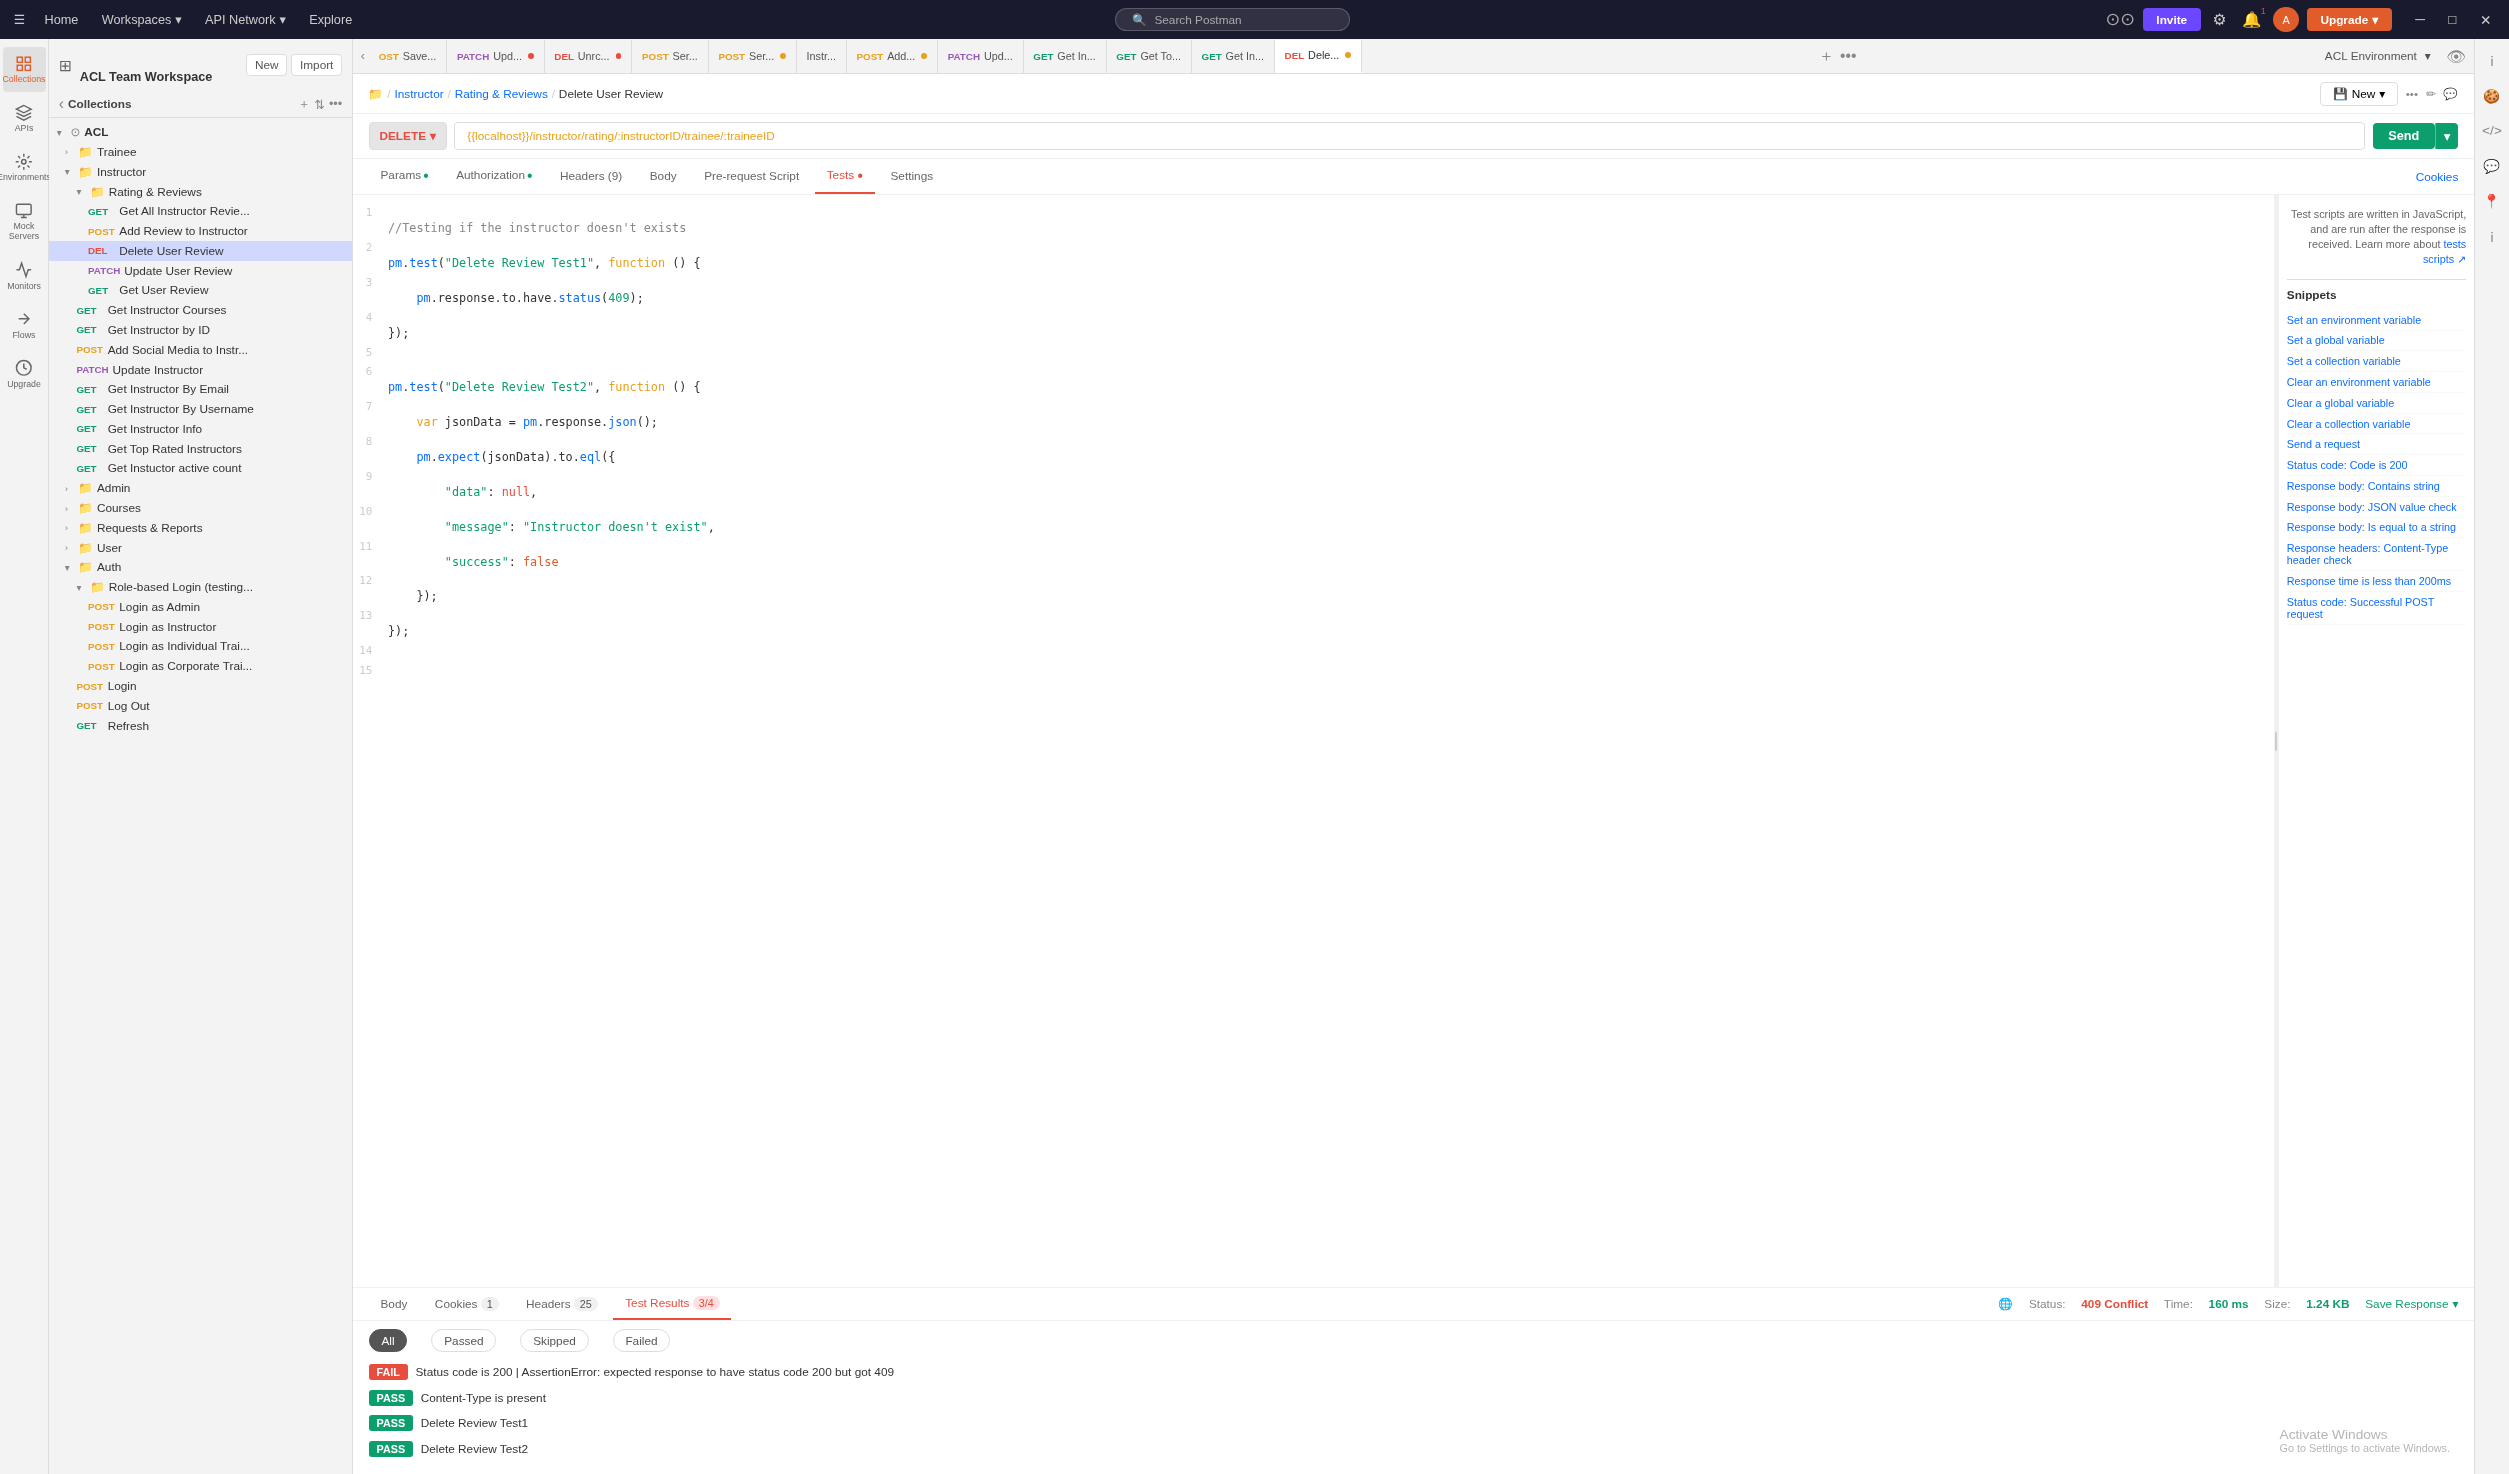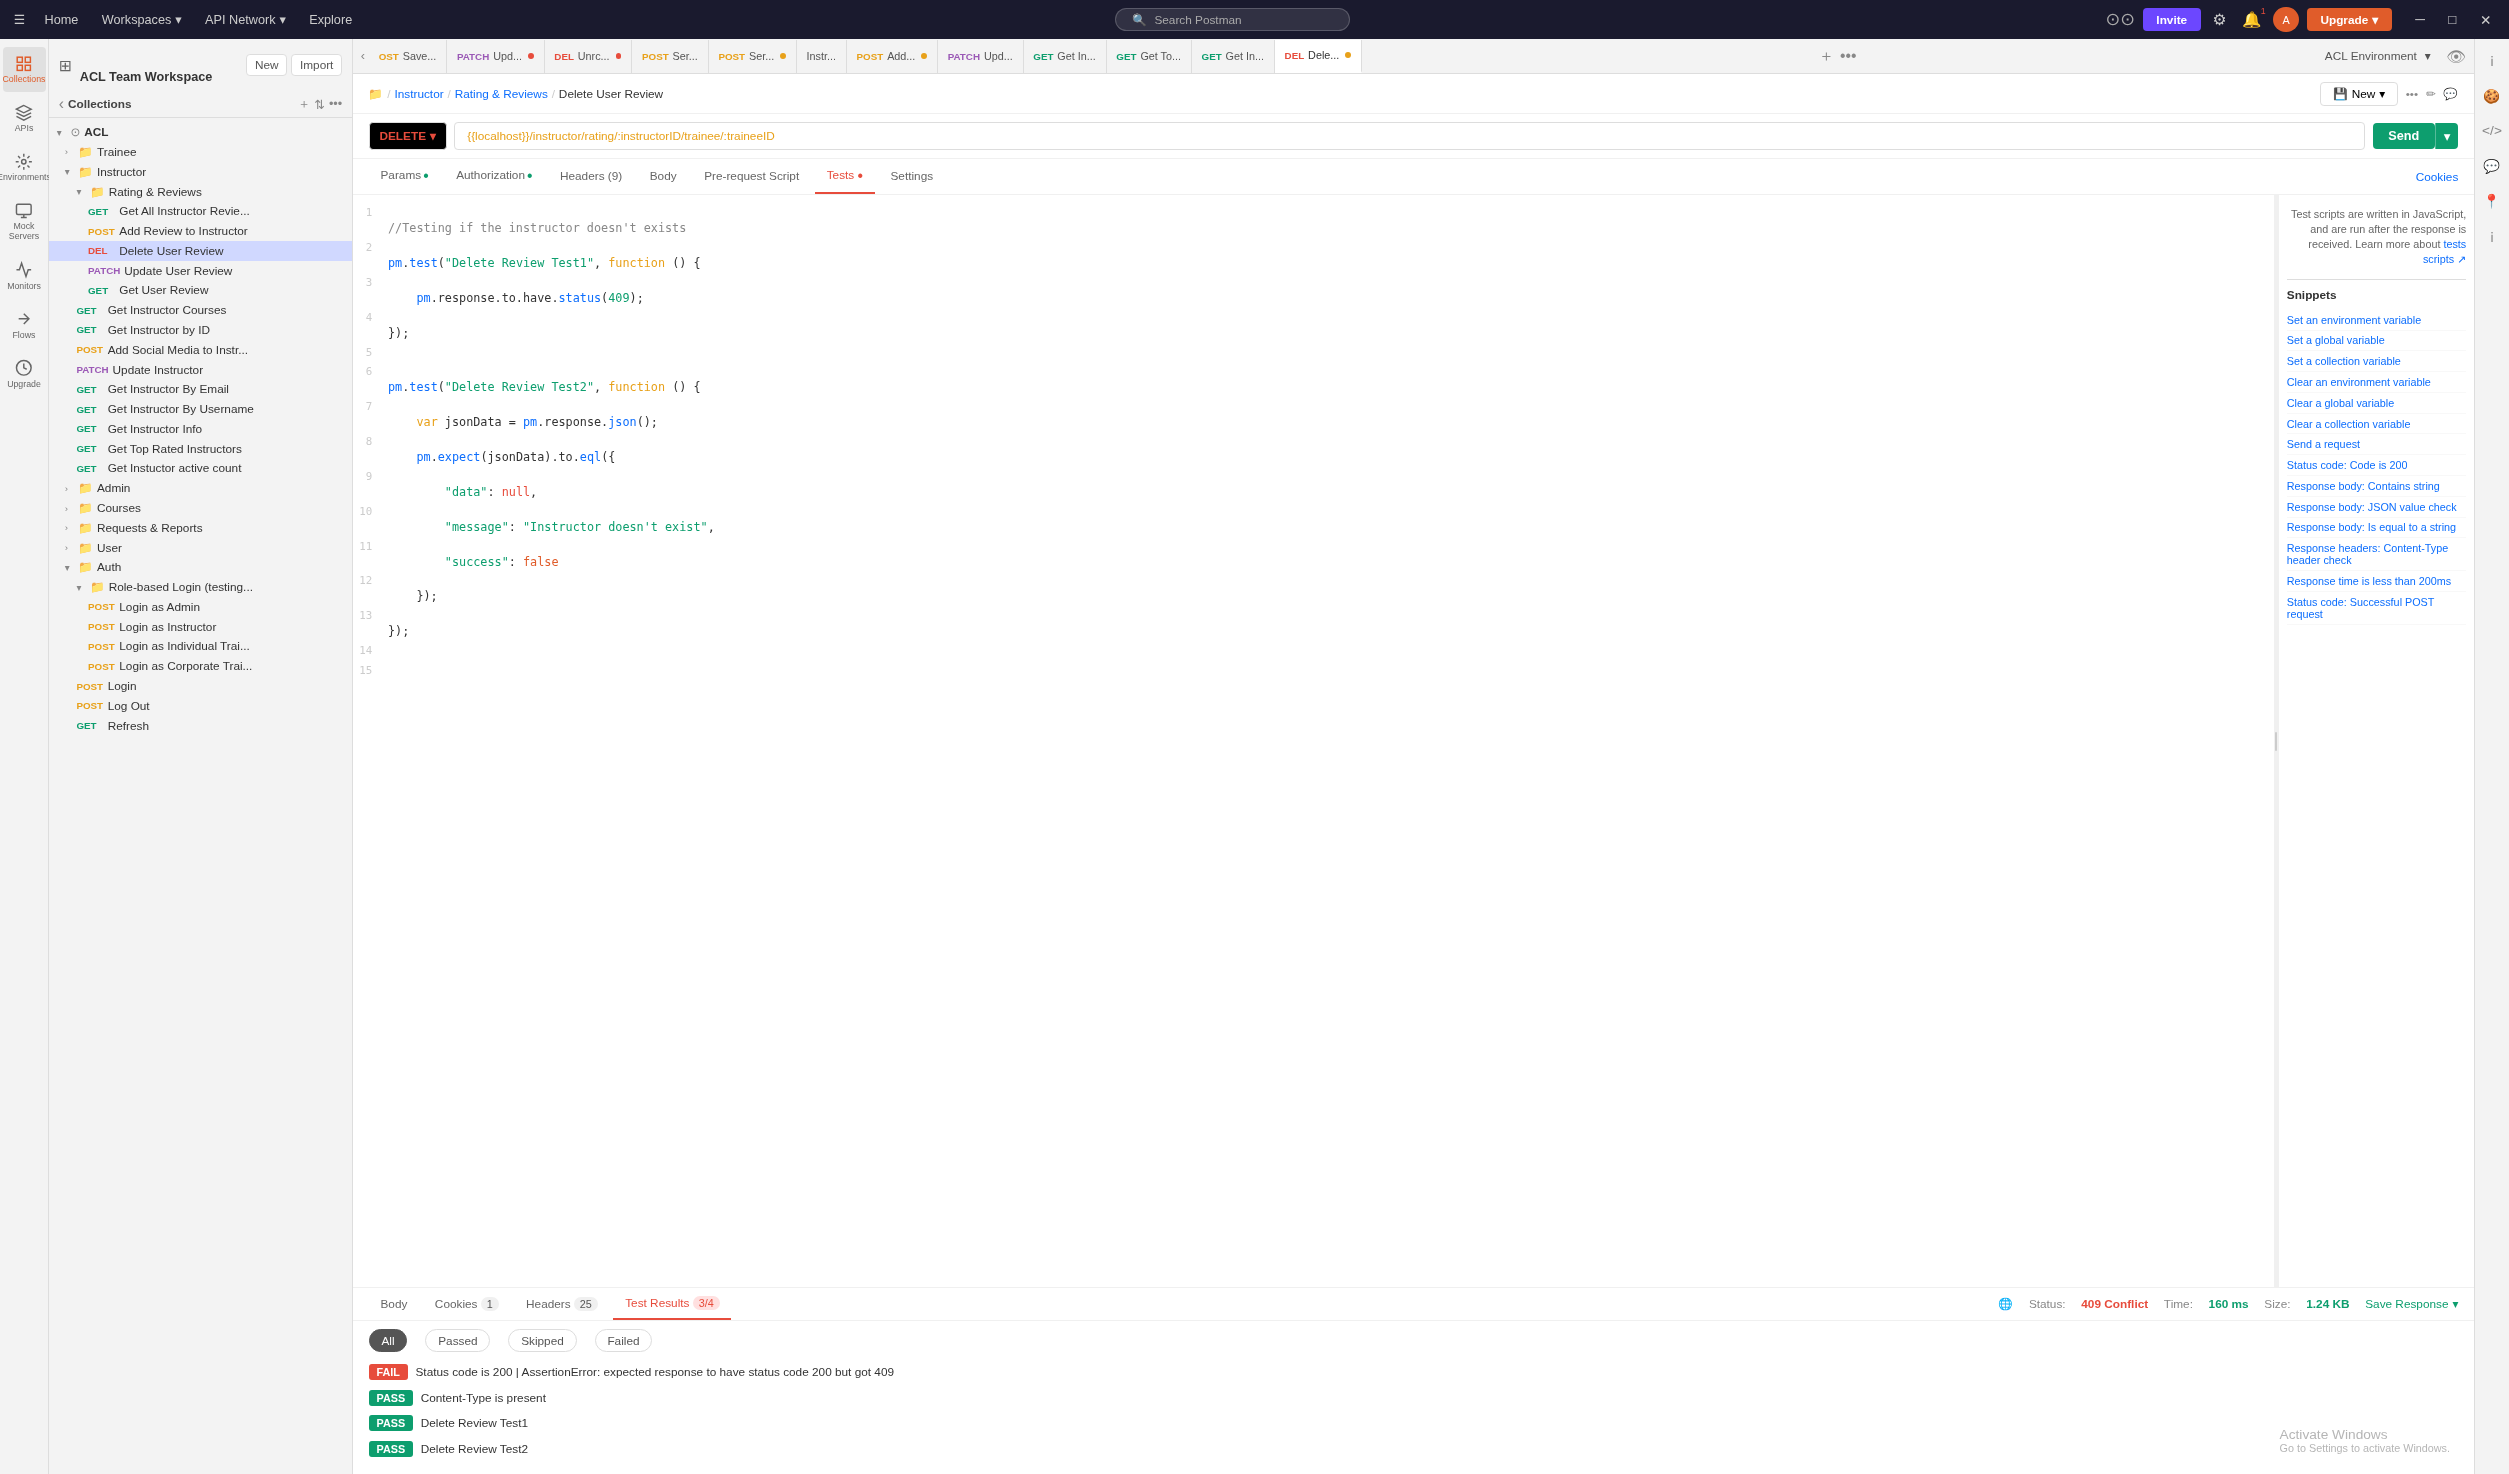--- a/index.html
+++ b/index.html
@@ -66,21 +66,21 @@
     
     
     .breadcrumb { display: flex; align-items: center; padding: 7.8px 15.7px; font-size: 11.8px; color: #888; gap: 3.9px; border-bottom: 1px solid #f0f0f0; }
     .breadcrumb-sep { color: #ccc; }
     .breadcrumb-current { color: #333; font-weight: 500; }
     .breadcrumb-actions { margin-left: auto; display: flex; align-items: center; gap: 7.8px; }
     .save-btn { background: #fff; border: 1px solid #ddd; border-radius: 3.9px; padding: 3.9px 11.8px; font-size: 11.8px; cursor: pointer; display: flex; align-items: center; gap: 3.9px; }
     
     
     .url-bar { display: flex; align-items: center; padding: 7.8px 15.7px; gap: 7.8px; border-bottom: 1px solid #f0f0f0; }
-    .method-select { background: #000000; border: 1px solid #ddd; border-radius: 3.9px; padding: 5.9px 9.8px; font-size: 11.8px; color: #e74c3c; cursor: pointer; display: flex; align-items: flex-end; gap: 3.9px; font-weight: 600; }
+    .method-select { background: #e5e5e5; border: 1px solid #ddd; border-radius: 3.9px; padding: 5.9px 9.8px; font-size: 11.8px; color: #e74c3c; cursor: pointer; display: flex; align-items: flex-end; gap: 3.9px; font-weight: 600; }
     .url-input { flex: 1; border: 1px solid #ddd; border-radius: 3.9px; padding: 5.9px 11.8px; font-size: 11.8px; color: #555; background: #fff; }
     .send-btn { background: #0d9e6e; color: white; border: none; border-radius: 3.9px; padding: 5.9px 15.7px; font-size: 12.7px; cursor: pointer; font-weight: 600; display: flex; align-items: center; gap: 3.9px; }
     .send-dropdown { background: #0d9e6e; color: white; border: none; border-left: 1px solid rgba(255,255,255,0.3); padding: 5.9px 7.8px; cursor: pointer; border-radius: 0 3.9px 3.9px 0; }
     .send-group { display: flex; }
 
     
     .req-tabs { display: flex; align-items: center; padding: 0 15.7px; border-bottom: 1px solid #f0f0f0; gap: 3.9px; }
     .req-tab { padding: 7.8px 11.8px; font-size: 11.8px; color: #666; cursor: pointer; border-bottom: 2px solid transparent; }
     .req-tab.active { color: #e74c3c; border-bottom-color: #e74c3c; font-weight: 500; }
     .req-tab.has-dot::after { content: '•'; color: #0d9e6e; font-size: 15.7px; vertical-align: middle; margin-left: 2px; }
@@ -113,21 +113,21 @@
     .resp-tab.active { color: #e74c3c; border-bottom: 2px solid #e74c3c; font-weight: 500; }
     .resp-tab-badge { background: #f0f0f0; border-radius: 9.8px; padding: 1px 5.9px; font-size: 10.8px; color: #555; }
     .resp-tab-badge.red { background: #ffe0e0; color: #e74c3c; }
     .response-meta { display: flex; align-items: center; gap: 15.7px; margin-left: auto; font-size: 11.8px; }
     .status-conflict { color: #e74c3c; font-weight: 600; }
     .status-label { color: #888; }
     .save-response-btn { color: #0d9e6e; cursor: pointer; font-weight: 500; font-size: 11.8px; display: flex; align-items: center; gap: 3.9px; }
 
     
     .test-results { padding: 7.8px 15.7px; }
-    .filter-tabs { display: flex; gap: 18px; margin-bottom: 11.8px; }
+    .filter-tabs { display: flex; gap: 24px; margin-bottom: 11.8px; }
     .filter-tab { padding: 3.9px 11.8px; border: 1px solid #ddd; border-radius: 19.6px; font-size: 11.8px; cursor: pointer; color: #555; background: #fff; }
     .filter-tab.active { background: #555; color: #fff; border-color: #555; }
     .test-result-row { display: flex; align-items: flex-start; gap: 7.8px; margin-bottom: 7.8px; font-size: 11.8px; }
     .badge-fail { background: #e74c3c; color: white; padding: 2px 7.8px; border-radius: 2.9px; font-size: 10.8px; font-weight: 700; white-space: nowrap; }
     .badge-pass { background: #0d9e6e; color: white; padding: 2px 7.8px; border-radius: 2.9px; font-size: 10.8px; font-weight: 700; white-space: nowrap; }
     .test-text { color: #333; line-height: 1.5; }
 
     
     .right-sidebar { width: 35px; background: #f3f3f3; border-left: 1px solid #ddd; display: flex; flex-direction: column; align-items: center; padding-top: 7.8px; gap: 7.8px; }
     .right-icon { width: 27.4px; height: 27.4px; display: flex; align-items: center; justify-content: center; cursor: pointer; border-radius: 3.9px; color: #888; font-size: 13.7px; }

